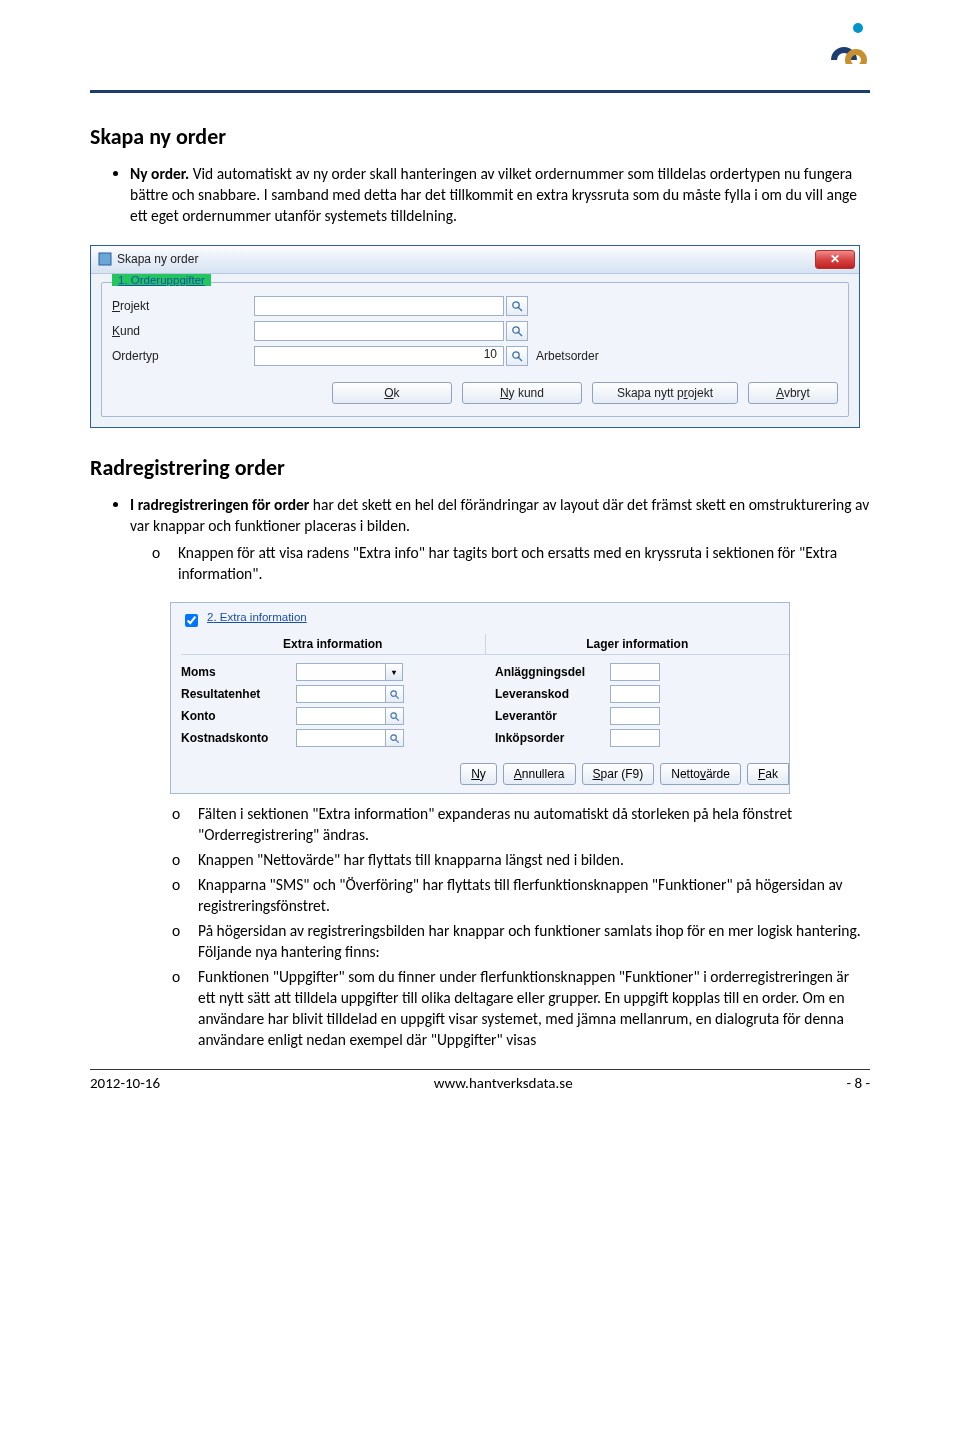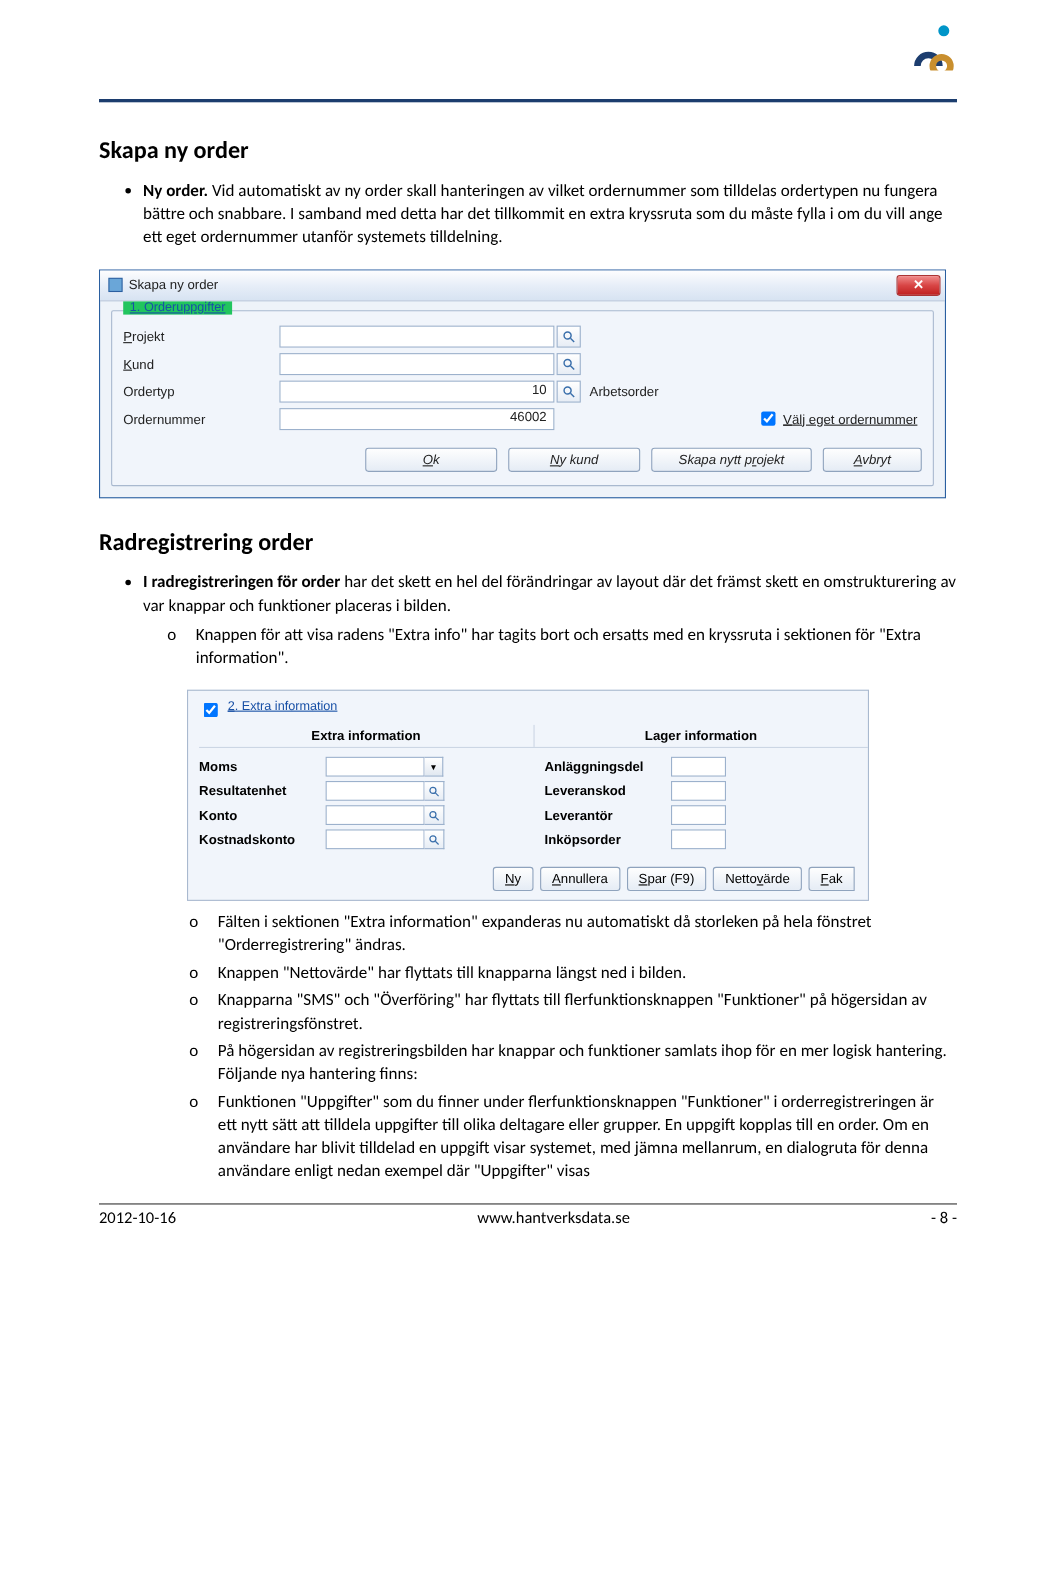--- a/index.html
+++ b/index.html
@@ -117,21 +117,20 @@
   .dbtn {
     height: 22px;
     min-width: 120px;
     padding: 0 24px;
     border: 1px solid #8fa3bd;
     border-radius: 3px;
     background: linear-gradient(#fefefe,#e5ecf5);
     font-size: 12px;
     text-align: center;
     line-height: 20px;
-    font-style: italic;
   }
   .dbtn .ul { text-decoration: underline; }
 
   
   .win-panel {
     width: 620px;
     margin: 10px auto 10px auto;
     border: 1px solid #a9b9cf;
     background: #f1f5fb;
     font-family: "Segoe UI", Tahoma, sans-serif;
@@ -183,21 +182,21 @@
     border-left: none;
     background: linear-gradient(#fff,#e7edf5);
     display: flex; align-items: center; justify-content: center;
   }
   .mini-lookup svg { width: 11px; height: 11px; }
   .panel-buttons {
     display: flex;
     gap: 6px;
     justify-content: flex-end;
     margin-top: 14px;
-    padding-right: 12px;
+    padding-right: 0;
   }
   .pbtn {
     height: 22px;
     padding: 0 10px;
     border: 1px solid #8fa3bd;
     border-radius: 3px;
     background: linear-gradient(#fefefe,#e5ecf5);
     font-size: 12px;
     line-height: 20px;
   }
@@ -276,28 +275,20 @@
           <span class="txtbox w260 right">10</span>
           <span class="lookup-btn">
             <svg viewBox="0 0 12 12">
                 <circle cx="5" cy="5" r="3.2" fill="none" stroke="#3a6fab" stroke-width="1.3"></circle>
                 <line x1="7.6" y1="7.6" x2="11" y2="11" stroke="#3a6fab" stroke-width="1.3"></line>
               </svg>
           </span>
           <span class="after-label">Arbetsorder</span>
         </div>
 
-        <div class="form-row">
-          <span class="lbl">Ordernummer</span>
-          <span class="txtbox w260 right">46002</span>
-          <span class="chk-row">
-            <input type="checkbox" checked="" style="">
-            <label><span class="ul"></span><span style="text-decoration:underline">V</span><span>älj eget ordernummer</span></label>
-          </span>
-        </div>
 
         <div class="dialog-buttons">
           <span class="dbtn"><span class="ul">O</span><span>k</span></span>
           <span class="dbtn"><span class="ul">N</span><span>y kund</span></span>
           <span class="dbtn"><span>Skapa nytt p</span><span class="ul">r</span><span>ojekt</span></span>
           <span class="dbtn" style="min-width:90px"><span class="ul">A</span><span>vbryt</span></span>
         </div>
       </div>
     </div>
   </div>

